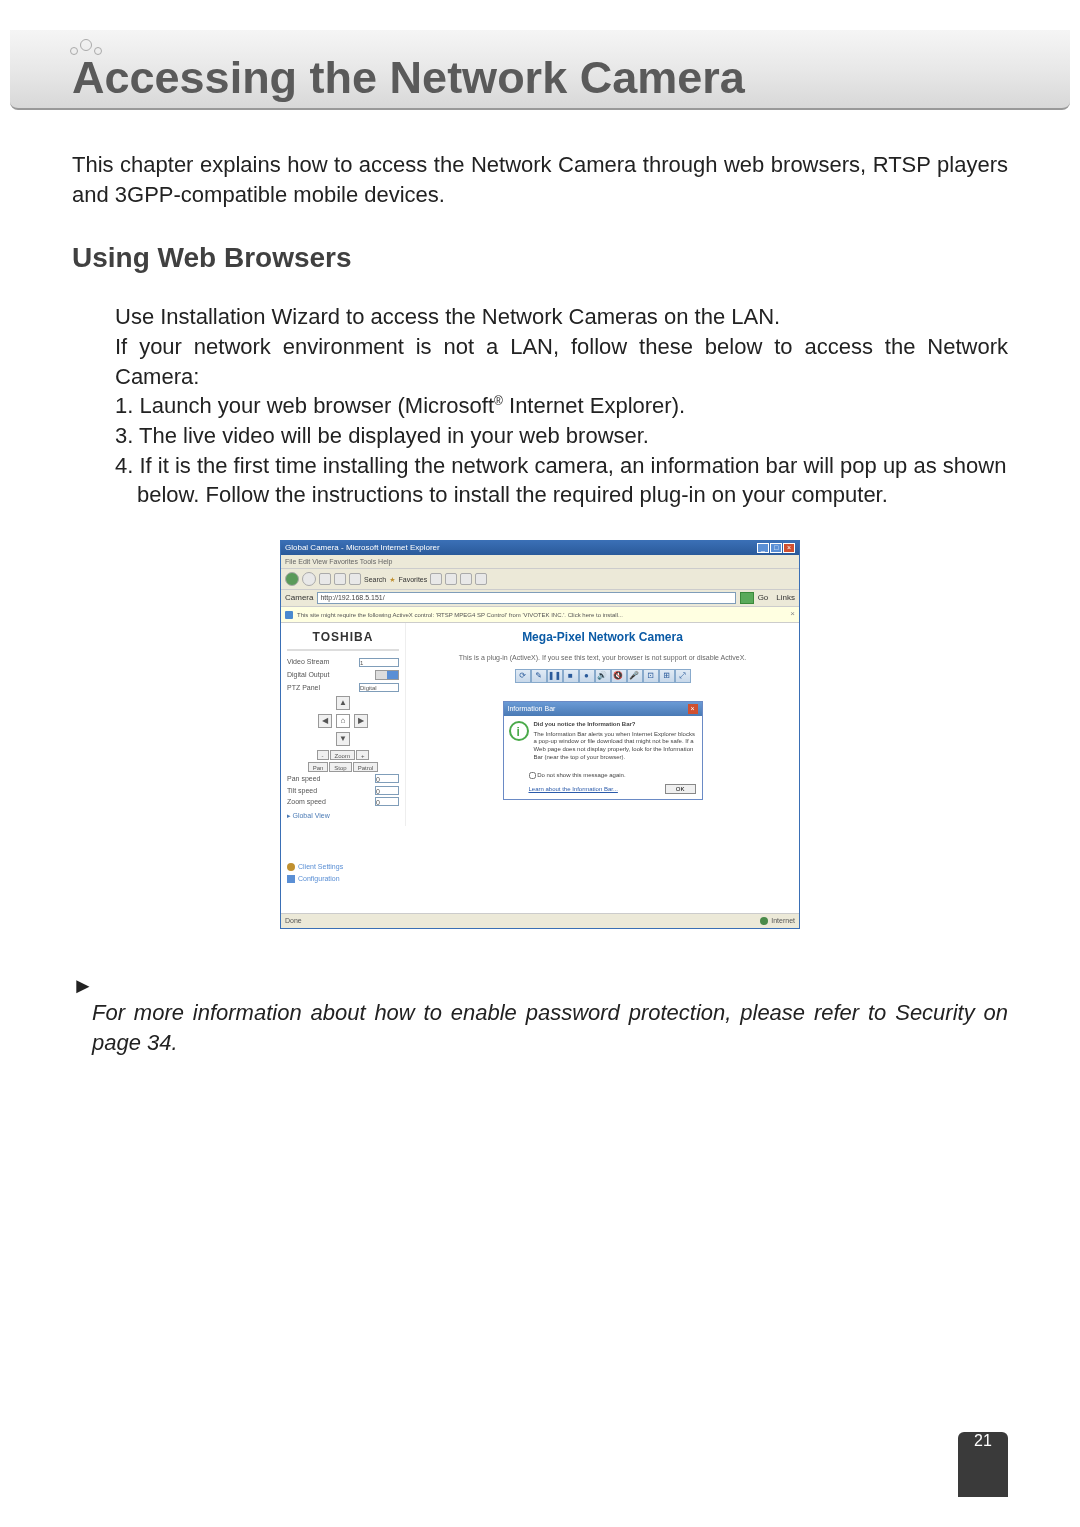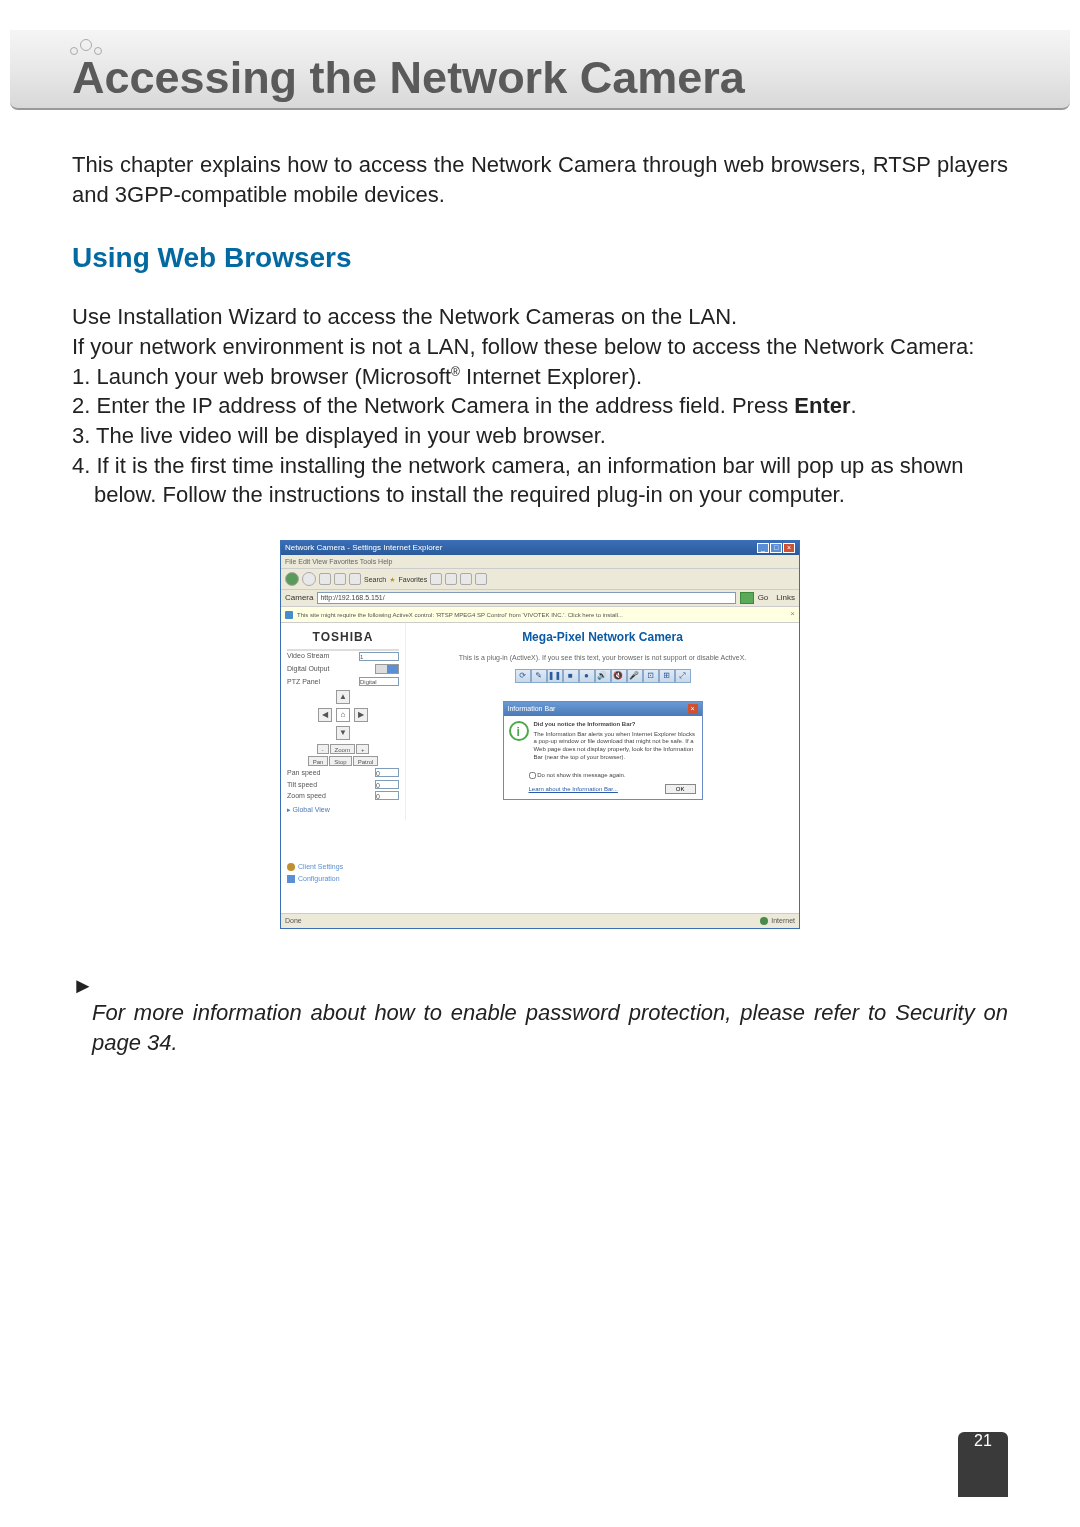--- a/index.html
+++ b/index.html
@@ -50,25 +50,26 @@
       font-size: 22px;
       line-height: 1.35;
     }
     .intro {
       margin-bottom: 30px;
       text-align: justify;
     }
     .subheading {
       font-size: 28px;
       font-weight: bold;
-      color: #0369a1;
+      color: #404040;
       margin-bottom: 25px;
     }
     .step-line {
       text-align: justify;
+      margin-left: 43px;
     }
     .step-line.indent { padding-left: 22px; }
     sup { font-size: 12px; }
     .bold { font-weight: bold; }
     .screenshot-container {
       margin: 30px auto 40px auto;
       width: 520px;
     }
     .ie-window {
       width: 520px;
@@ -155,21 +156,21 @@
       font-size: 7px;
       color: #555;
     }
     .toshiba-logo {
       font-weight: bold;
       font-size: 12px;
       color: #333;
       text-align: center;
       border-bottom: 2px solid #ddd;
       padding-bottom: 4px;
-      margin-bottom: 0;
+      margin-bottom: 6px;
       letter-spacing: 1px;
     }
     .side-row { margin-bottom:3px; display:flex; justify-content:space-between; align-items:center;}
     .side-sel { width:40px; height:9px; border:1px solid #7f9db9; background:#fff; font-size:6px;}
     .side-toggle { width:24px; height:10px; background:linear-gradient(to right,#ddd 50%,#5a8fd5 50%); border:1px solid #999;}
     .ptz-pad {
       width: 50px;
       height: 50px;
       margin: 4px auto;
       position: relative;
@@ -332,31 +333,28 @@
 <div class="content">
   <p class="intro">This chapter explains how to access the Network Camera through web browsers, RTSP players and 3GPP-compatible mobile devices.</p>
 
   <h2 class="subheading">Using Web Browsers</h2>
 
   <p class="step-line">Use Installation Wizard to access the Network Cameras on the LAN.</p>
   <p class="step-line">If your network environment is not a LAN, follow these below to access the Network Camera:</p>
   <p class="step-line">
     <span>1. Launch your web browser (Microsoft</span><sup>®</sup><span> Internet Explorer).</span>
   </p>
-  <p class="step-line">
-    <span>2. Enter the IP address of the Network Camera in the address field. Press </span><span class="bold">Enter</span><span>.</span>
-  </p>
   <p class="step-line">3. The live video will be displayed in your web browser.</p>
   <p class="step-line">4. If it is the first time installing the network camera, an information bar will pop up as shown</p>
   <p class="step-line indent">below. Follow the instructions to install the required plug-in on your computer.</p>
 
   <div class="screenshot-container">
     <div class="ie-window">
       <div class="ie-titlebar">
-        <span>Network Camera - Settings Internet Explorer</span>
+        <span>Global Camera - Microsoft Internet Explorer</span>
         <div class="ie-winbtns">
           <span>_</span>
           <span>□</span>
           <span class="close">×</span>
         </div>
       </div>
       <div class="ie-menubar">File   Edit   View   Favorites   Tools   Help</div>
       <div class="ie-toolbar">
         <span class="ie-tbtn green"></span>
         <span class="ie-tbtn"></span>

